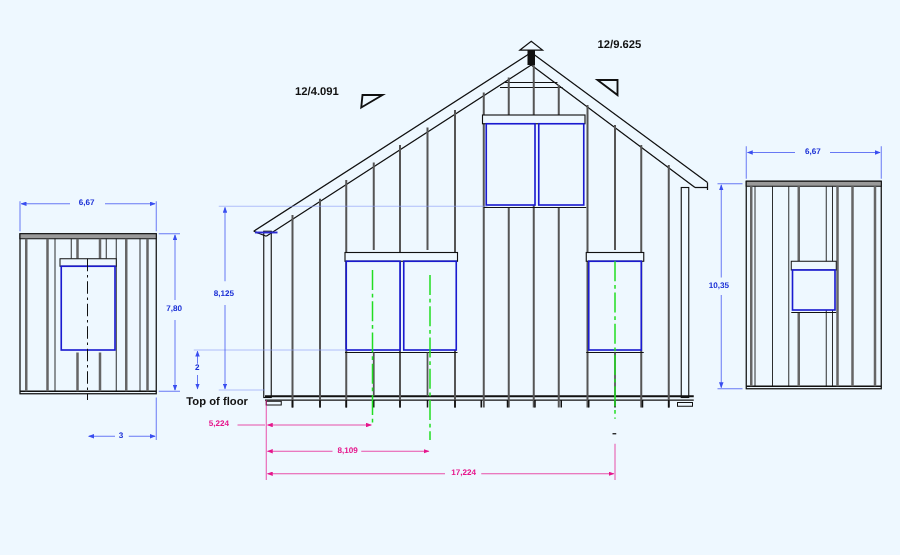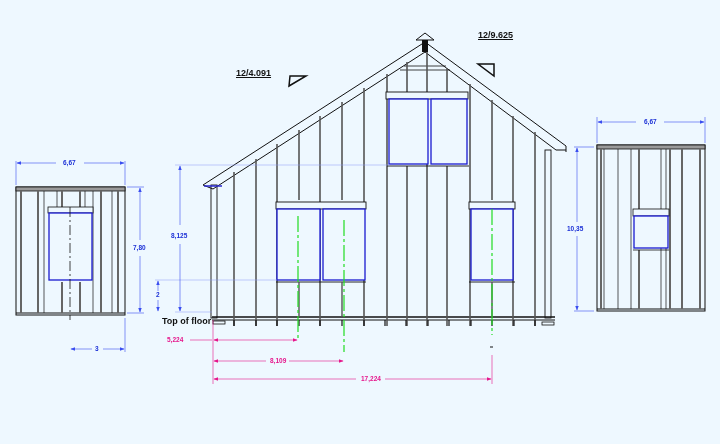--- a/index.html
+++ b/index.html
@@ -1,19 +1,19 @@
 <!DOCTYPE html>
 <html><head>
 <meta charset="utf-8">
 <style>
   html, body { margin: 0; padding: 0; }
   body { width: 720px; height: 444px; background: #eef8ff; overflow: hidden; position: relative; font-family: "Liberation Sans", sans-serif; }
   #canvas { position: absolute; left: 0; top: 0; }
   .lbl { position: absolute; font-family: "Liberation Sans", sans-serif; white-space: nowrap; line-height: 1; }
-  .pitch { font-size: 9px; font-weight: bold; color: #111; text-decoration: underline; }
+  .pitch { font-size: 9px; font-weight: bold; color: #111; }
   .dim-blue { font-size: 6.5px; font-weight: bold; color: #1a2fd6; }
   .dim-pink { font-size: 6.5px; font-weight: bold; color: #e6168c; }
   .floor { font-size: 9px; font-weight: bold; color: #111; }
 </style>
 </head>
 <body>
 
 <svg id="canvas" width="720" height="444" viewBox="0 0 720 444" xmlns="http://www.w3.org/2000/svg">
   <defs>
     <marker id="arrB" markerWidth="8" markerHeight="6" refX="7" refY="3" orient="auto-start-reverse">
@@ -221,20 +221,20 @@
 
 <div class="lbl pitch" style="left:236px;top:69px;">12/4.091</div>
 <div class="lbl pitch" style="left:478px;top:31px;">12/9.625</div>
 
 <div class="lbl dim-blue" style="left:63px;top:160px;">6,67</div>
 <div class="lbl dim-blue" style="left:133px;top:245px;">7,80</div>
 <div class="lbl dim-blue" style="left:95px;top:346px;">3</div>
 
 <div class="lbl dim-blue" style="left:171px;top:233px;">8,125</div>
 <div class="lbl dim-blue" style="left:156px;top:292px;">2</div>
-<div class="lbl floor" style="left:162px;top:317px;">Top of floor</div>
+<div class="lbl floor" style="left:149px;top:317px;">Top of floor</div>
 
 <div class="lbl dim-pink" style="left:167px;top:337px;">5,224</div>
 <div class="lbl dim-pink" style="left:270px;top:358px;">8,109</div>
 <div class="lbl dim-pink" style="left:361px;top:376px;">17,224</div>
 
 <div class="lbl dim-blue" style="left:644px;top:119px;">6,67</div>
 <div class="lbl dim-blue" style="left:567px;top:226px;">10,35</div>
 
 </body></html>

